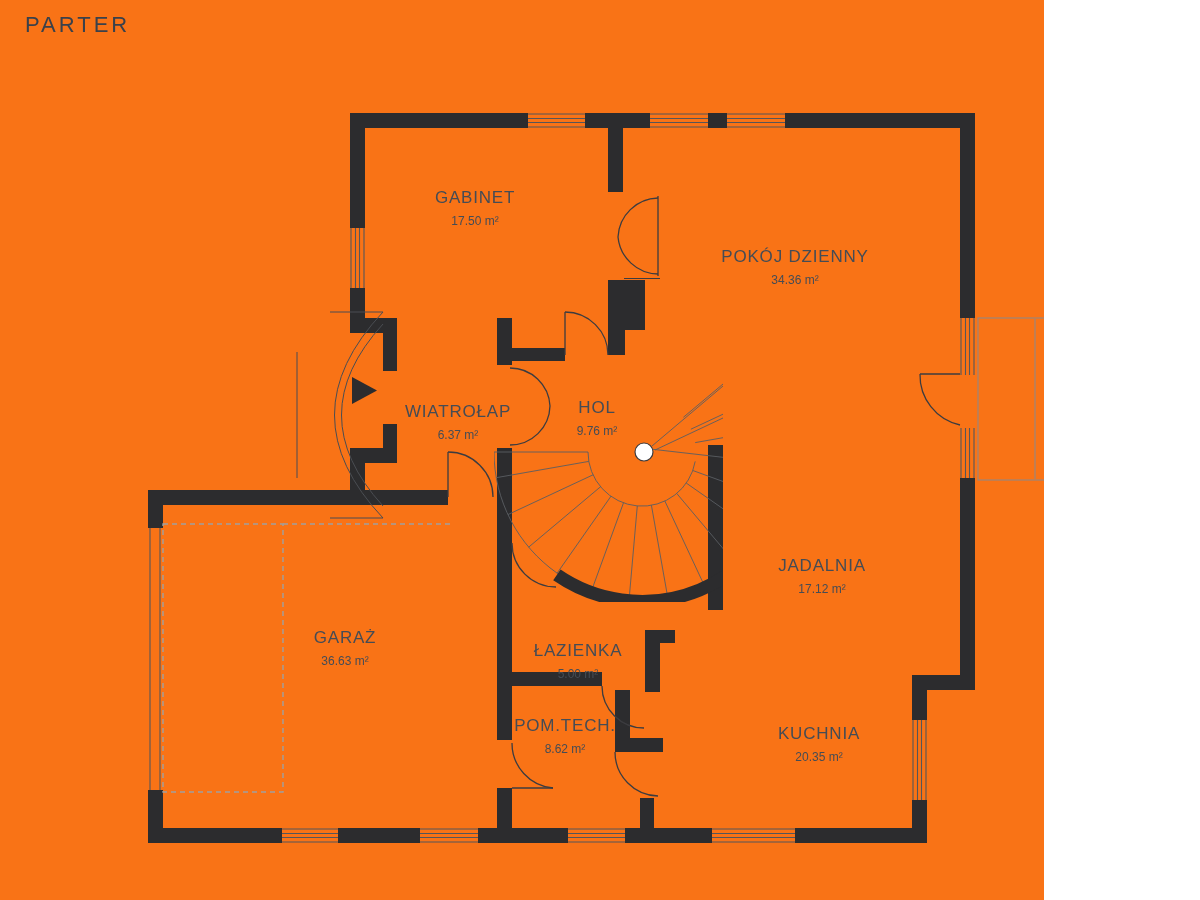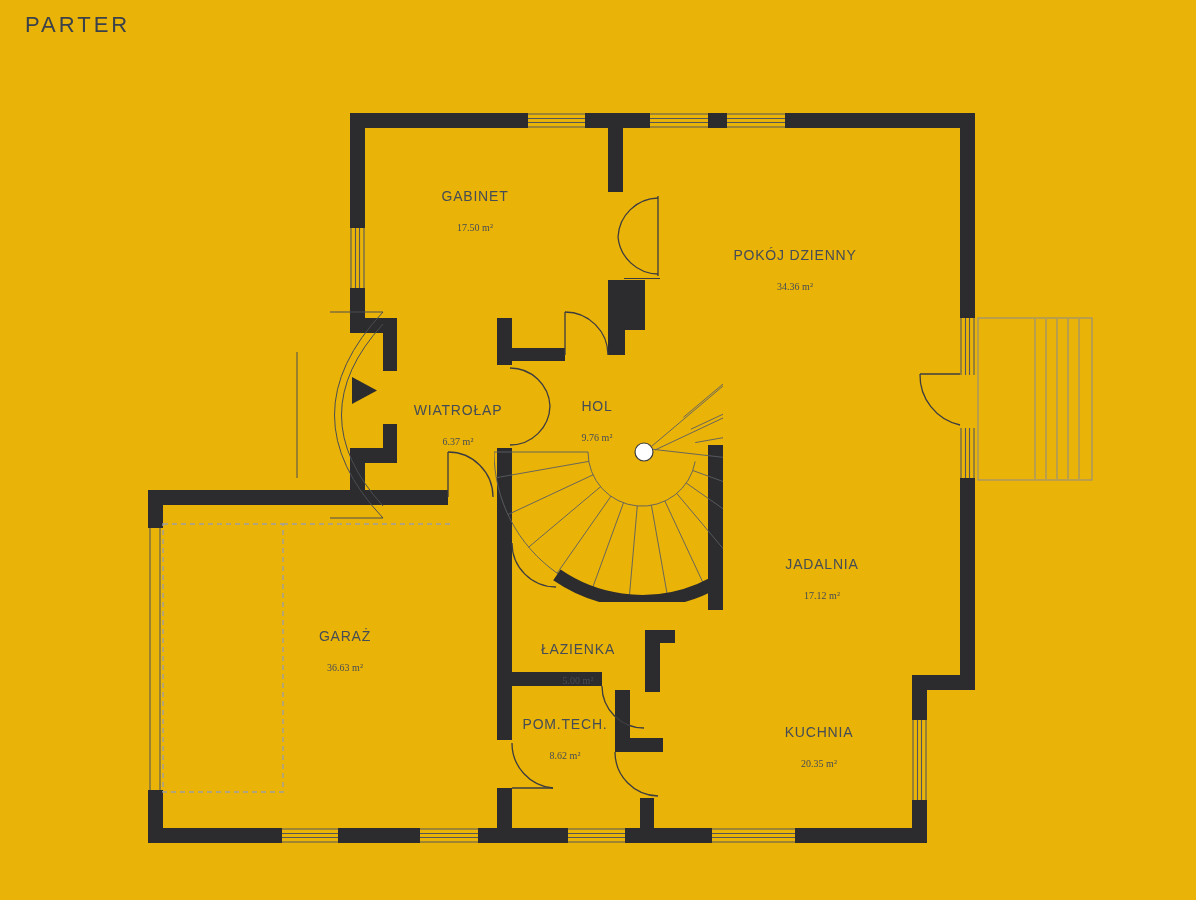--- a/index.html
+++ b/index.html
@@ -1,24 +1,24 @@
 <!DOCTYPE html>
 <html><head>
 <meta charset="utf-8">
 <style>
   html,body{margin:0;padding:0;background:#ffffff;}
-  #stage{position:relative;width:1196px;height:900px;background:#eab308;overflow:hidden;
+  #stage{position:relative;width:1044px;height:900px;background:#f97316;overflow:hidden;
          font-family:"Liberation Sans",sans-serif;}
   #plan-svg{position:absolute;left:0;top:0;}
   .page-title{position:absolute;left:25px;top:12px;font-size:22px;letter-spacing:3px;
               color:#3a414b;font-weight:400;}
   .room-label{position:absolute;transform:translate(-50%,0);text-align:center;
               color:#454c55;white-space:nowrap;}
-  .room-name{display:block;font-size:14px;letter-spacing:.8px;font-weight:400;}
-  .room-area{display:block;font-size:10px;margin-top:18px;font-weight:400;font-family:Liberation Serif, serif;}
+  .room-name{display:block;font-size:17px;letter-spacing:.8px;font-weight:400;}
+  .room-area{display:block;font-size:12px;margin-top:6px;font-weight:400;}
 </style>
 </head>
 <body>
 
 <div id="stage">
 
   <svg id="plan-svg" width="1200" height="900" viewBox="0 0 1200 900">
 
     <defs>
       <clipPath id="stair-clip">

